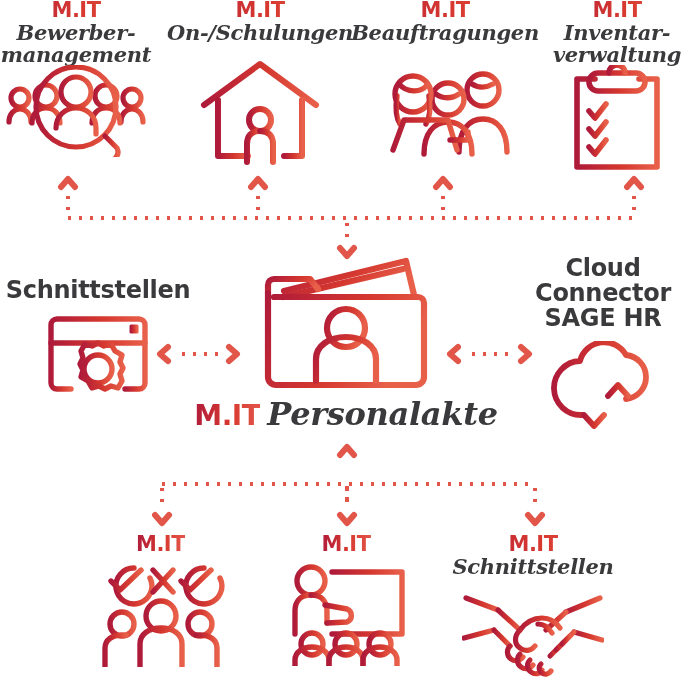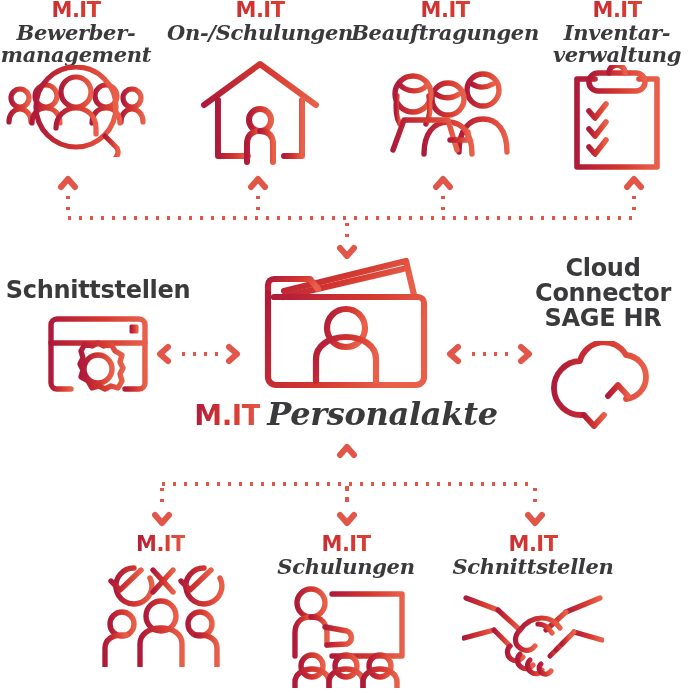--- a/index.html
+++ b/index.html
@@ -312,21 +312,20 @@
       <path d="M18 88v16"></path>
       <circle cx="103" cy="62" r="12"></circle>
       <path d="M120 104V86c0-8-7-13-17-13h-4"></path>
       <path d="M110 88v16"></path>
     </svg>
   </div>
 
   <div class="node" style="left:268px;top:534px;width:156px;">
     <div class="labels">
       <span class="brand">M.IT</span>
-      <span class="cap">Schulungen</span>
     </div>
     <svg class="icon" style="margin-top:6px" width="124" height="104" viewBox="0 0 124 104" fill="none" stroke="url(#g)" stroke-width="5.4" stroke-linecap="round" stroke-linejoin="round">
 
       <path d="M48 10h70v62H48"></path>
 
       <circle cx="27" cy="19" r="14"></circle>
       <path d="M27 33c-11 0-16 7-16 16v23"></path>
       <path d="M27 33c11 0 16 7 16 16v12"></path>
       <path d="M20 49v23"></path>
 

